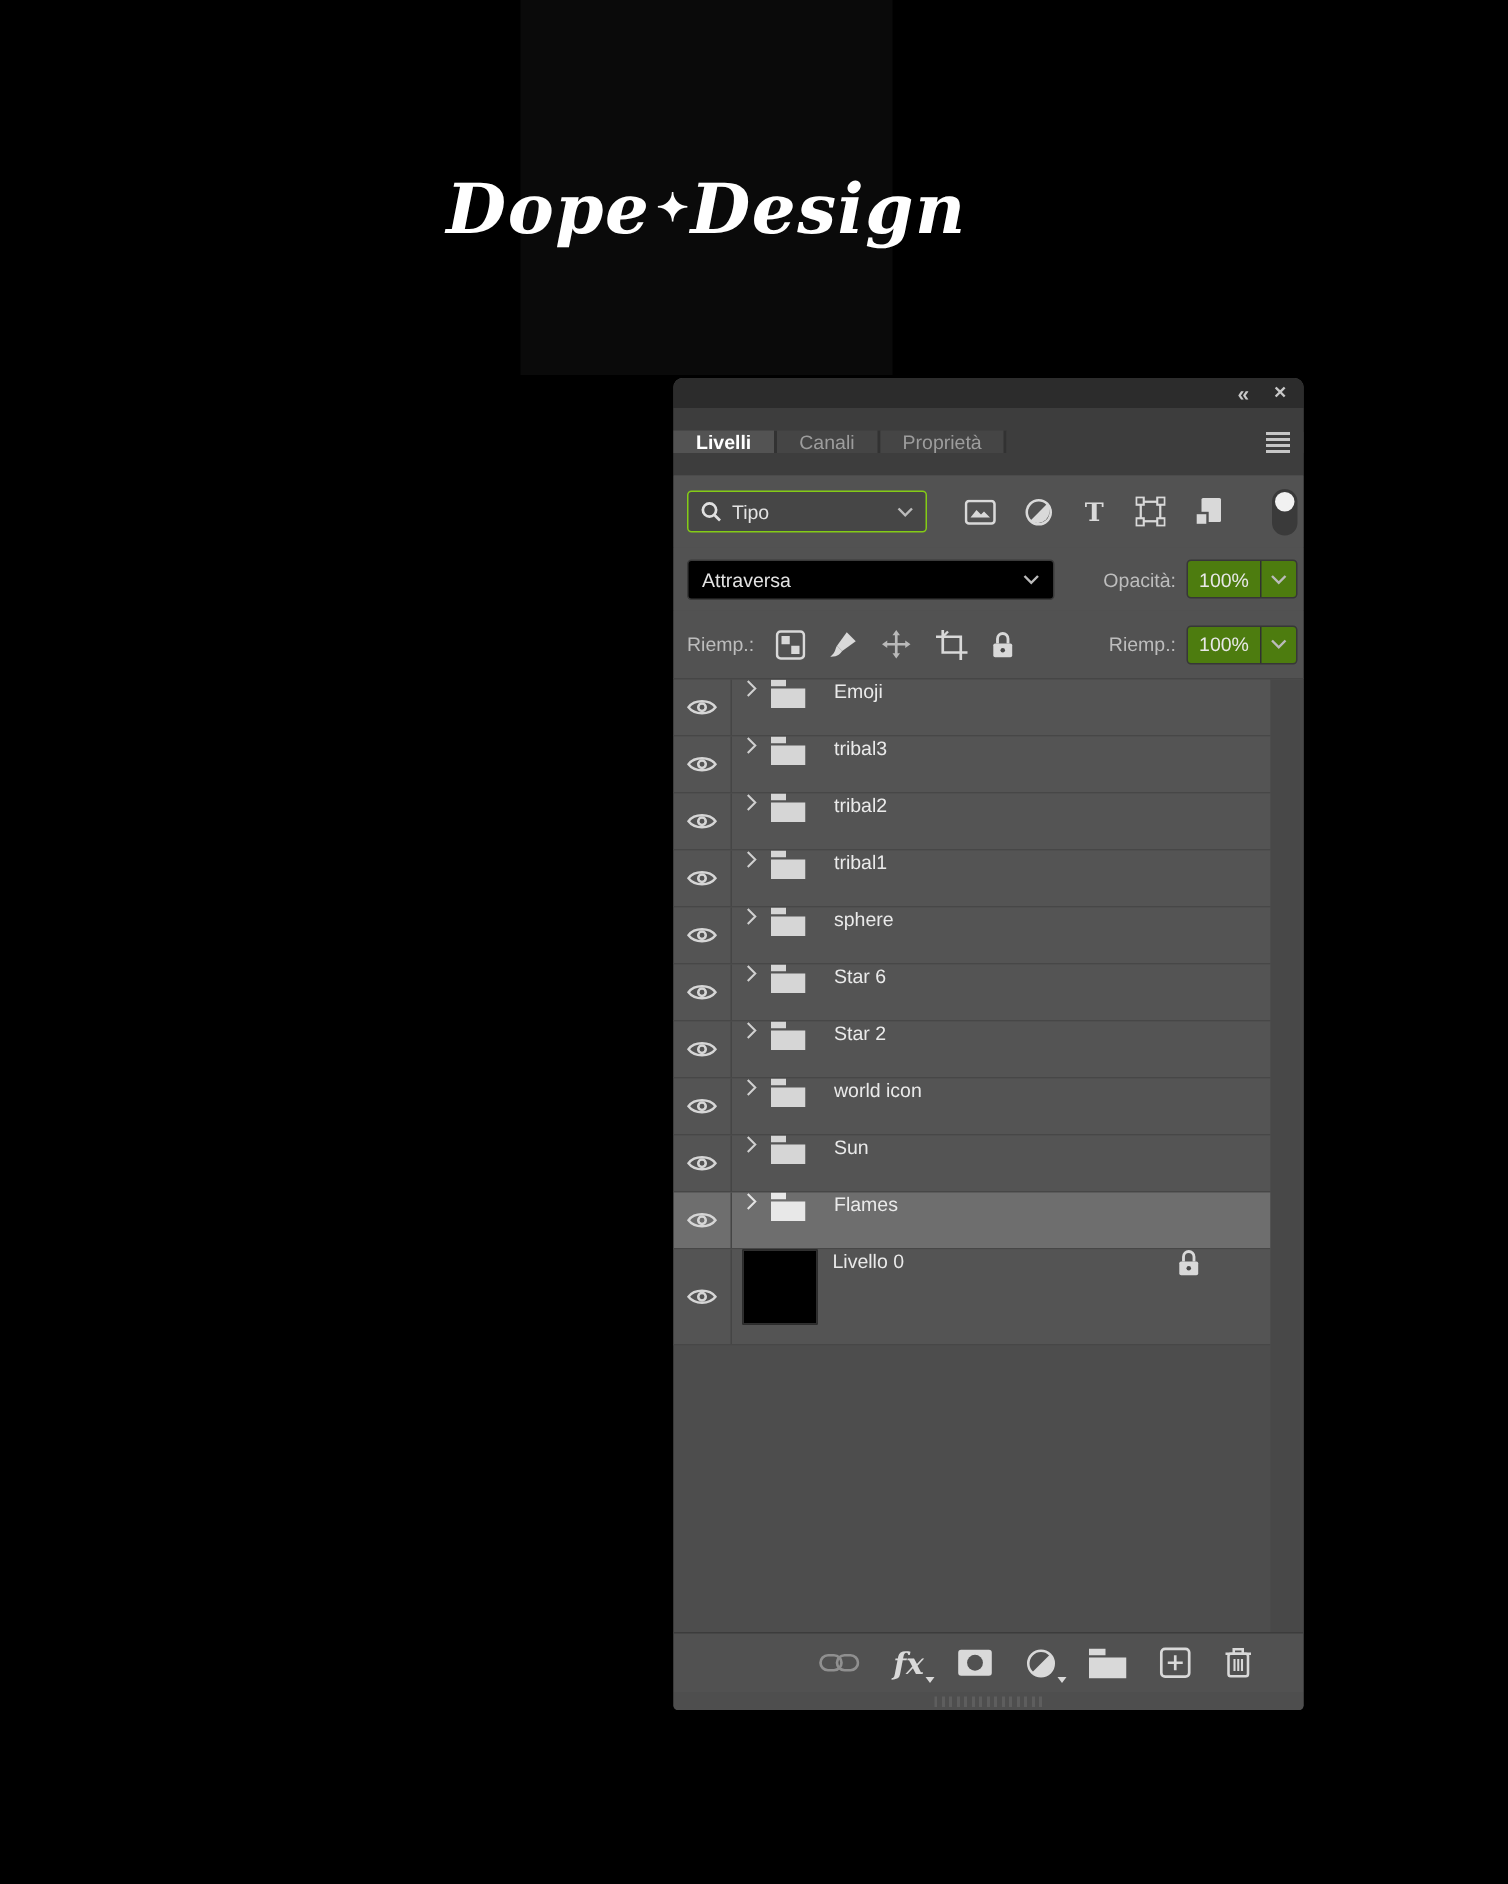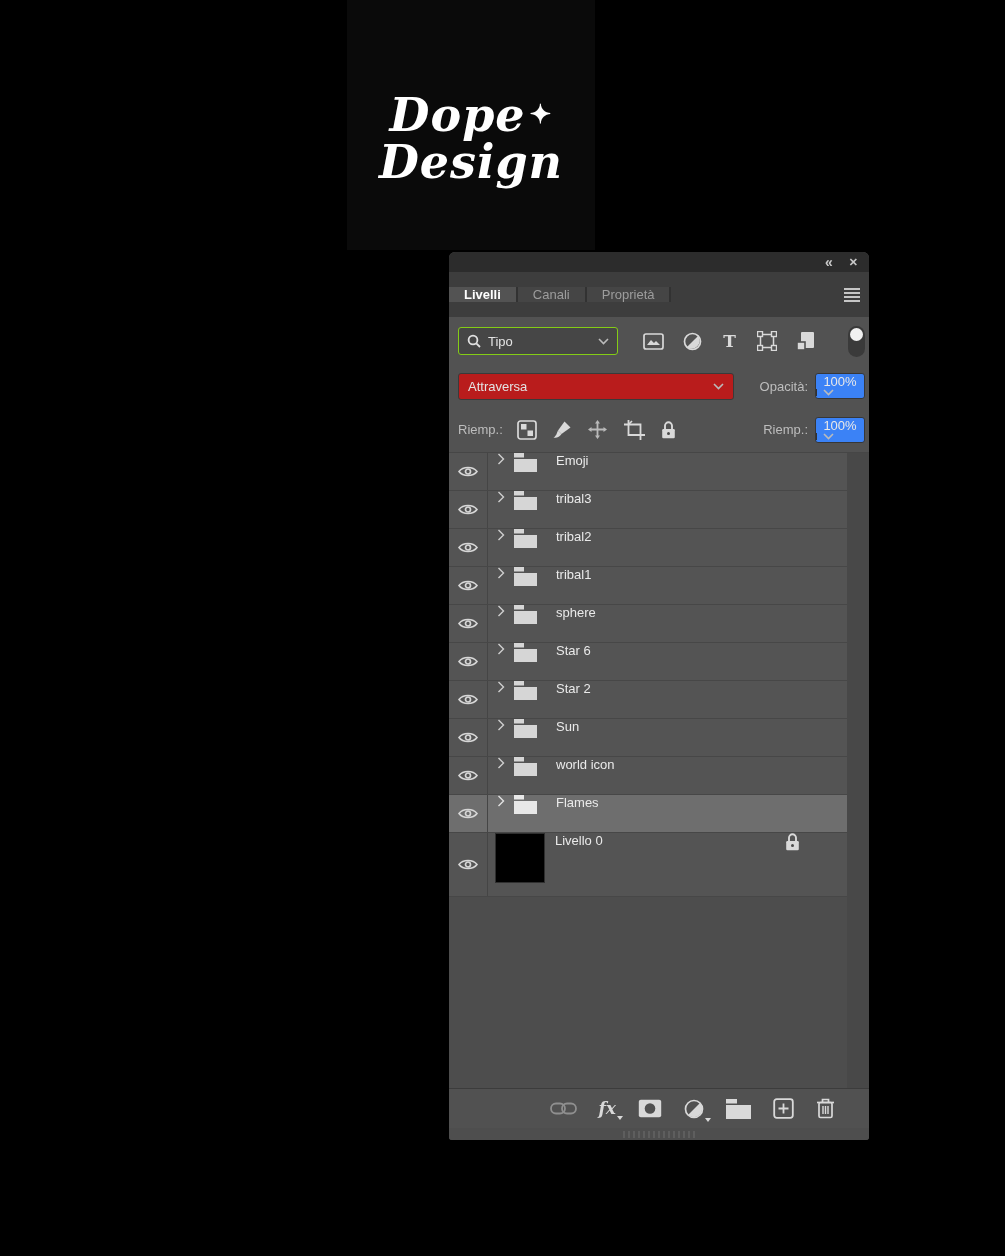--- a/index.html
+++ b/index.html
@@ -1,21 +1,21 @@
 <!DOCTYPE html>
 <html><head>
 <meta charset="utf-8">
 <style>
   * { margin:0; padding:0; box-sizing:border-box; }
   html,body { width:1005px; height:1256px; }
   body { background:#000; position:relative; overflow:hidden; font-family:"Liberation Sans",sans-serif; }
 
   
   .logo-block { position:absolute; left:347px; top:0; width:248px; height:250px; background:#0a0a0a;
-    display:flex; flex-direction:column; align-items:center; justify-content:center; padding-top:28px; }
+    display:flex; flex-direction:row; align-items:center; justify-content:center; padding-top:28px; }
   .logo-line { font-family:"DejaVu Serif",serif; font-style:italic; font-weight:bold; color:#fff;
     font-size:46px; line-height:1.02; letter-spacing:1px; white-space:nowrap; }
   .logo-star { font-size:26px; vertical-align:8px; margin-left:4px; font-style:normal; }
 
   
   .panel { position:absolute; left:449px; top:252px; width:420px; height:888px; background:#4f4f4f;
     border-radius:6px 6px 3px 3px; display:flex; flex-direction:column; font-size:13px; color:#e8e8e8; }
 
   .win-bar { height:20px; background:#2c2c2c; border-radius:6px 6px 0 0; display:flex; align-items:center;
     justify-content:flex-end; gap:17px; padding-right:11px; flex:none; }
@@ -34,27 +34,27 @@
     padding:0 4px 0 9px; flex:none; }
   .search-box { width:160px; height:28px; background:#464646; border:1px solid #84cc16; border-radius:3px;
     display:flex; align-items:center; padding:0 8px; gap:7px; color:#e3e3e3; }
   .search-box .sb-chev { margin-left:auto; display:flex; }
   .filter-icons { display:flex; align-items:center; gap:19px; margin-left:25px; }
   .ficon { display:flex; align-items:center; justify-content:center; }
   .toggle { margin-left:auto; width:17px; height:31px; background:#3a3a3a; border-radius:9px; position:relative; }
   .toggle-knob { position:absolute; top:2px; left:2px; width:13px; height:13px; border-radius:50%; background:#f1f1f1; }
 
   .blend-row { height:42px; background:#525252; display:flex; align-items:center; padding:0 4px 0 9px; flex:none; }
-  .select-box { width:276px; height:27px; background:#b91c1c; border:1px solid #3a3a3a; border-radius:3px;
+  .select-box { width:245px; height:27px; background:#000000; border:1px solid #3a3a3a; border-radius:3px;
     display:flex; align-items:center; padding:0 9px; color:#e3e3e3;gap:12px; }
   .select-box .sb-chev { margin-left:auto; display:flex; }
   .fieldlabel { color:#bdbdbd; }
   .ml-auto { margin-left:auto; }
   .value-widget { display:flex; align-items:center; margin-left:7px; height:26px;
-    border:1px solid #373737; border-radius:3px; background:#3b82f6; overflow:hidden;flex-direction:column; }
+    border:1px solid #373737; border-radius:3px; background:#4d7c0f; overflow:hidden; }
   .value-box { width:48px; text-align:center; color:#e8e8e8; }
   .value-chev { width:24px; align-self:stretch; display:flex; align-items:center; justify-content:center;
     border-left:1px solid #313131; }
 
   .bloc-row { height:46px; background:#525252; display:flex; align-items:center; padding:0 4px 0 9px;
     flex:none; border-bottom:1px solid #464646; }
   .bloc-icons { display:flex; align-items:center; gap:15px; margin-left:14px; }
 
   .list-region { flex:1; position:relative; background:#4d4d4d; overflow:hidden; }
   .gutter { position:absolute; top:0; right:0; bottom:0; width:22px; background:#484848; }
@@ -67,21 +67,21 @@
   .folder-cell { margin-left:9px; flex:none; display:flex; }
   .layer-name { margin-left:19px; color:#eaeaea; white-space:nowrap; }
   .layer-row.base { height:64px; }
   .thumb { width:50px; height:50px; background:#000; margin-left:7px; flex:none; border:1px solid #2f2f2f; }
   .base .layer-name { margin-left:10px; }
   .lock-badge { margin-left:auto; margin-right:47px; display:flex; }
 
   .footer { flex:none; border-top:1px solid #3c3c3c; background:#515151; height:40px; display:flex;
     align-items:center; justify-content:flex-end; gap:22px; padding-right:34px; }
   .fbtn { display:flex; align-items:center; justify-content:center; position:relative; }
-  .fx-text { font-family:"DejaVu Serif",serif; font-style:italic; font-weight:bold; font-size:17px;
+  .fx-text { font-family:"DejaVu Serif",serif; font-style:italic; font-weight:bold; font-size:20px;
     color:#d9d9d9; line-height:1; }
   .caret-dn { position:absolute; right:-7px; bottom:-3px; width:0; height:0;
     border-left:3.5px solid transparent; border-right:3.5px solid transparent; border-top:4.5px solid #d9d9d9; }
 
   .grip-strip { flex:none; height:12px; background:#4e4e4e; border-radius:0 0 3px 3px;
     display:flex; align-items:center; justify-content:center; }
   .grip { width:72px; height:7px; background:repeating-linear-gradient(90deg,#5e5e5e 0 2px,transparent 2px 5px); }
 </style>
 </head>
 <body>
@@ -395,42 +395,42 @@
             <svg width="8" height="12" viewBox="0 0 8 12">
               <path d="M1.5 1 L6.5 6 L1.5 11" fill="none" stroke="#cfcfcf" stroke-width="1.4"></path>
             </svg>
           </span>
         <span class="folder-cell">
             <svg width="23" height="19" viewBox="0 0 23 19">
               <rect x="0" y="0" width="10" height="4.5" fill="#d6d6d6"></rect>
               <rect x="0" y="6" width="23" height="13" fill="#d6d6d6"></rect>
             </svg>
           </span>
+        <span class="layer-name">world icon</span>
+      </div>
+
+      <div class="layer-row">
+        <span class="eye-cell">
+            <svg width="20" height="13" viewBox="0 0 20 13">
+              <path d="M1 6.5 C5 1.2 15 1.2 19 6.5 C15 11.8 5 11.8 1 6.5 Z" fill="none" stroke="#d6d6d6" stroke-width="1.6"></path>
+              <circle cx="10" cy="6.5" r="2.5" fill="none" stroke="#d6d6d6" stroke-width="1.7"></circle>
+            </svg>
+          </span>
+        <span class="chev-cell">
+            <svg width="8" height="12" viewBox="0 0 8 12">
+              <path d="M1.5 1 L6.5 6 L1.5 11" fill="none" stroke="#cfcfcf" stroke-width="1.4"></path>
+            </svg>
+          </span>
+        <span class="folder-cell">
+            <svg width="23" height="19" viewBox="0 0 23 19">
+              <rect x="0" y="0" width="10" height="4.5" fill="#d6d6d6"></rect>
+              <rect x="0" y="6" width="23" height="13" fill="#d6d6d6"></rect>
+            </svg>
+          </span>
         <span class="layer-name">Sun</span>
-      </div>
-
-      <div class="layer-row">
-        <span class="eye-cell">
-            <svg width="20" height="13" viewBox="0 0 20 13">
-              <path d="M1 6.5 C5 1.2 15 1.2 19 6.5 C15 11.8 5 11.8 1 6.5 Z" fill="none" stroke="#d6d6d6" stroke-width="1.6"></path>
-              <circle cx="10" cy="6.5" r="2.5" fill="none" stroke="#d6d6d6" stroke-width="1.7"></circle>
-            </svg>
-          </span>
-        <span class="chev-cell">
-            <svg width="8" height="12" viewBox="0 0 8 12">
-              <path d="M1.5 1 L6.5 6 L1.5 11" fill="none" stroke="#cfcfcf" stroke-width="1.4"></path>
-            </svg>
-          </span>
-        <span class="folder-cell">
-            <svg width="23" height="19" viewBox="0 0 23 19">
-              <rect x="0" y="0" width="10" height="4.5" fill="#d6d6d6"></rect>
-              <rect x="0" y="6" width="23" height="13" fill="#d6d6d6"></rect>
-            </svg>
-          </span>
-        <span class="layer-name">world icon</span>
       </div>
 
       <div class="layer-row selected">
         <span class="eye-cell">
             <svg width="20" height="13" viewBox="0 0 20 13">
               <path d="M1 6.5 C5 1.2 15 1.2 19 6.5 C15 11.8 5 11.8 1 6.5 Z" fill="none" stroke="#d6d6d6" stroke-width="1.6"></path>
               <circle cx="10" cy="6.5" r="2.5" fill="none" stroke="#d6d6d6" stroke-width="1.7"></circle>
             </svg>
           </span>
         <span class="chev-cell">

